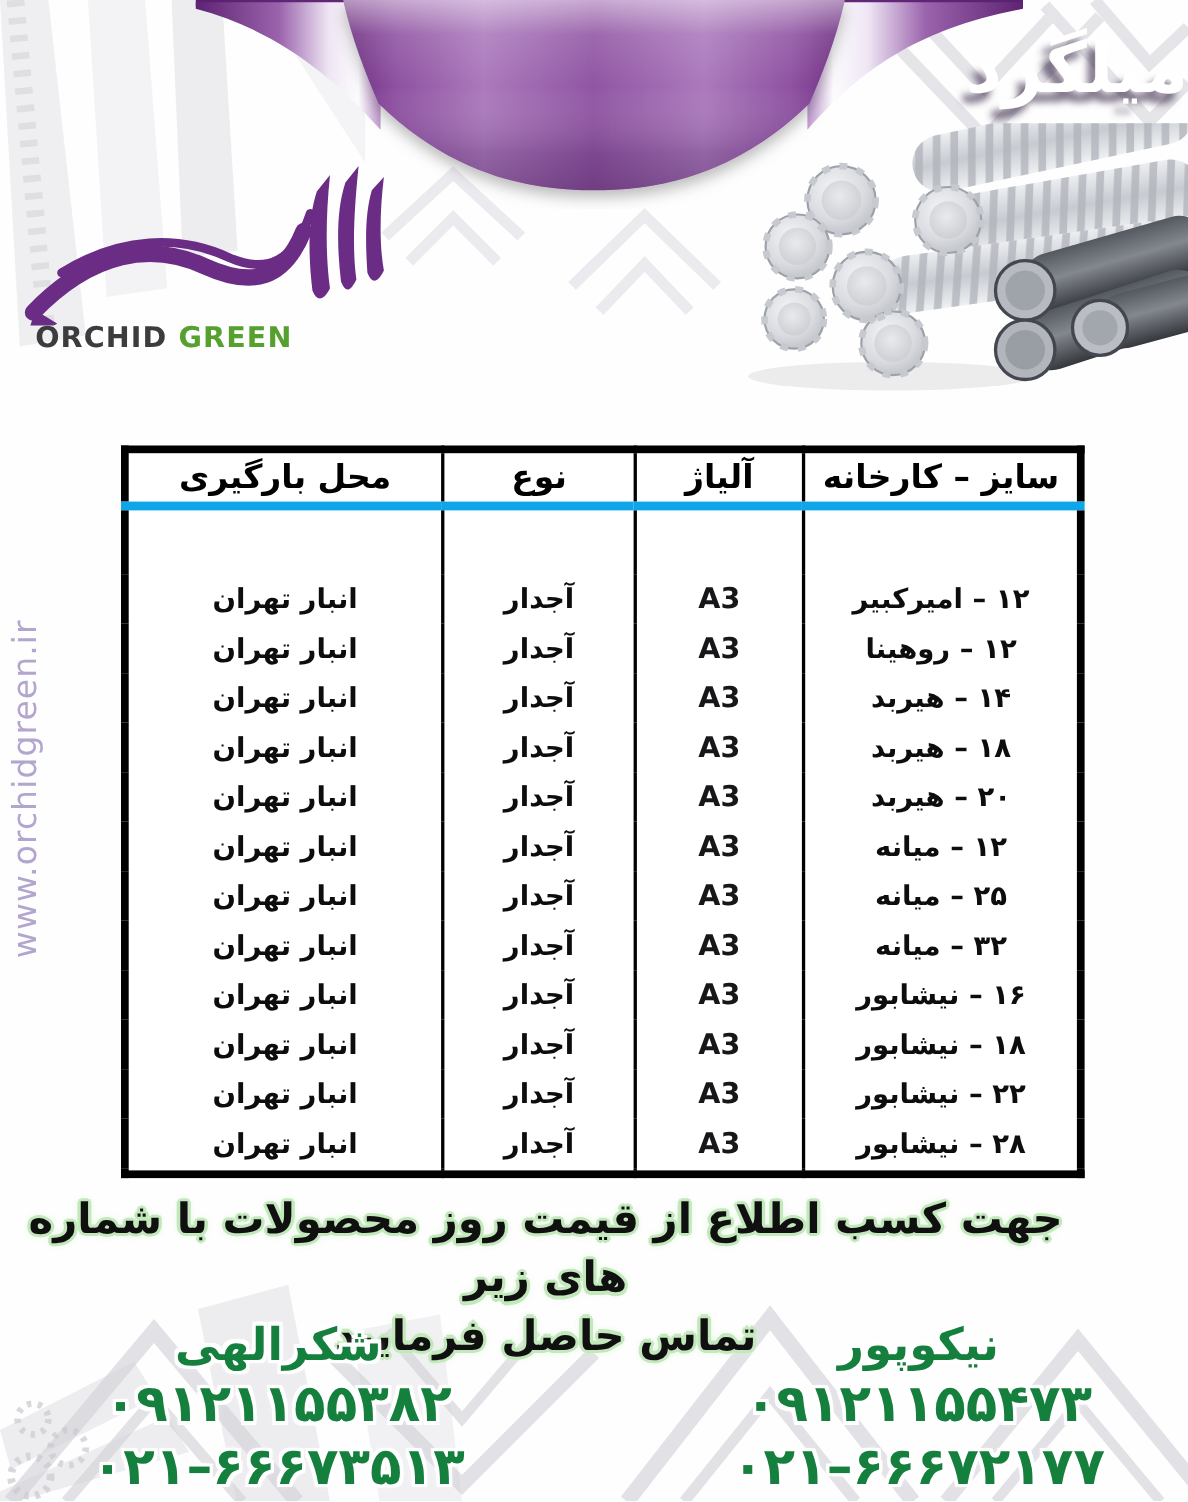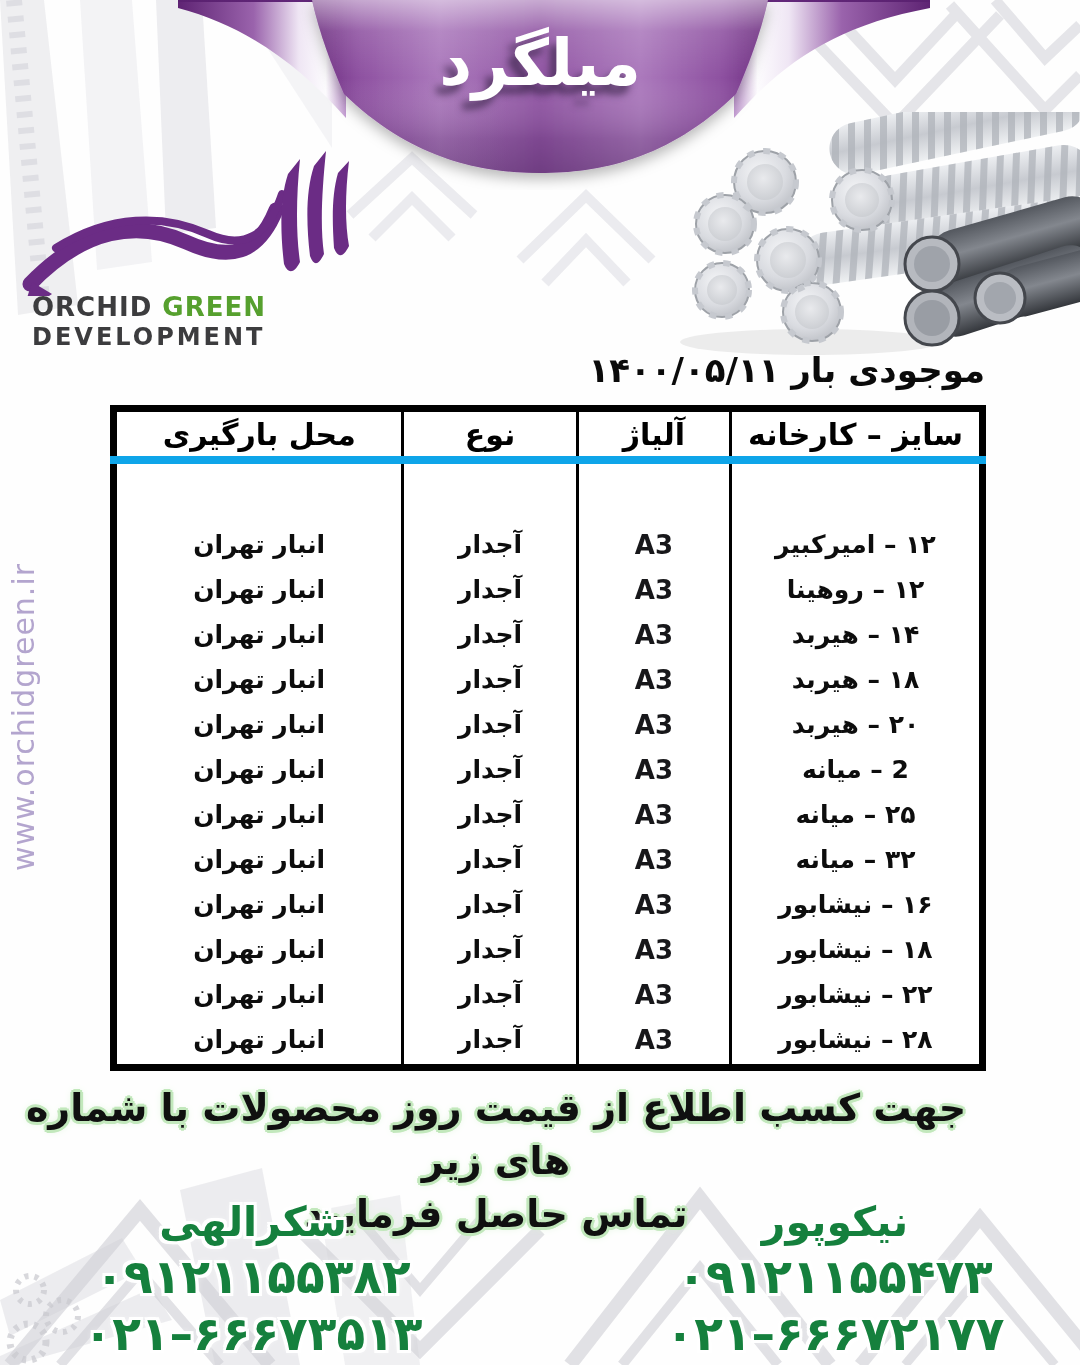--- a/index.html
+++ b/index.html
@@ -4,21 +4,21 @@
 <style>
   html,body{margin:0;padding:0;background:#ffffff;}
   body{font-family:"DejaVu Sans",sans-serif;}
   .page{position:relative;width:1080px;height:1365px;background:#fefefe;overflow:hidden;}
 
   .abs{position:absolute;}
 
   
   .ribbon-svg{position:absolute;top:0;left:0;}
   .banner-title{
-    position:absolute;top:26px;left:0;width:1080px;text-align:center;
+    position:absolute;top:26px;left:0;width:1080px;text-align:right;
     font-size:64px;font-weight:bold;color:#ffffff;
     text-shadow:-7px 9px 7px rgba(52,34,66,.6);
     direction:rtl;z-index:5;
   }
 
   
   .logo{position:absolute;left:22px;top:146px;width:335px;height:205px;}
   .logo-text{position:absolute;left:10px;top:146px;width:320px;
     font-weight:bold;color:#3c3c3e;line-height:30px;}
   .logo-line1{font-size:26px;letter-spacing:1px;}
@@ -181,21 +181,20 @@
         <path d="M312,102 C310,72 310,48 316,27 L327,15 C323,48 323,78 327,100 C321,112 316,112 312,102 Z"></path>
         <path d="M10,136 L0,168 L30,148 Z"></path>
       </g>
     </svg>
     <div class="logo-text">
       <div class="logo-line1">
         <span>ORCHID</span>
         <span> </span>
         <span class="logo-green">GREEN</span>
       </div>
-      <div class="logo-line2">DEVELOPMENT</div>
     </div>
   </div>
 
   <svg class="abs" style="left:680px;top:112px;" width="400" height="245" viewBox="0 0 400 245">
     <defs>
       <radialGradient id="gLightEnd" cx="0.4" cy="0.35" r="0.8">
         <stop offset="0" stop-color="#f4f5f7"></stop>
           <stop offset="0.55" stop-color="#d9dbe0"></stop>
           <stop offset="1" stop-color="#b4b7bd"></stop>
       </radialGradient>
@@ -274,21 +273,20 @@
         <circle cx="45" cy="112" r="17"></circle>
       <circle cx="108" cy="148" r="18"></circle>
         <circle cx="182" cy="88" r="17"></circle>
       <circle cx="42" cy="178" r="15"></circle>
         <circle cx="132" cy="200" r="17"></circle>
     </g>
   </svg>
 
   <div class="site">www.orchidgreen.ir</div>
 
-  <div class="date-line">موجودی بار ۱۴۰۰/۰۵/۱۱</div>
 
   <div class="tbl-wrap">
     <table class="stock" dir="rtl">
       <colgroup>
         <col style="width:250px">
           <col style="width:152px">
           <col style="width:173px">
           <col style="width:287px">
       </colgroup>
       <thead>
@@ -330,21 +328,21 @@
           <td class="fa">آجدار</td>
           <td class="fa">انبار تهران</td>
         </tr>
         <tr class="data">
           <td class="fa">۲۰ – هیربد</td>
           <td class="alloy">A3</td>
           <td class="fa">آجدار</td>
           <td class="fa">انبار تهران</td>
         </tr>
         <tr class="data">
-          <td class="fa">2 – میانه</td>
+          <td class="fa">۱۲ – میانه</td>
           <td class="alloy">A3</td>
           <td class="fa">آجدار</td>
           <td class="fa">انبار تهران</td>
         </tr>
         <tr class="data">
           <td class="fa">۲۵ – میانه</td>
           <td class="alloy">A3</td>
           <td class="fa">آجدار</td>
           <td class="fa">انبار تهران</td>
         </tr>

